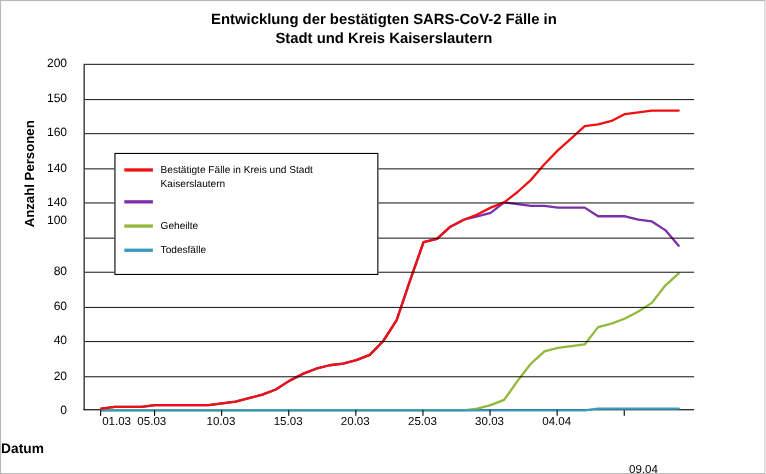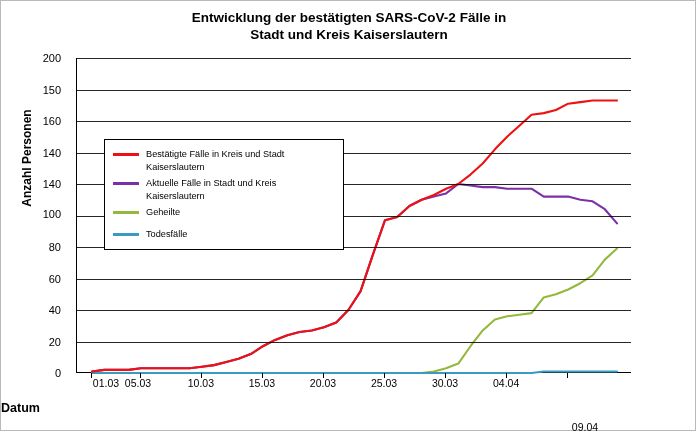--- a/index.html
+++ b/index.html
@@ -178,21 +178,21 @@
       <div class="gridline" style="top: 31.5px;"></div>
       <div class="gridline" style="top: 0px;"></div>
     </div>
 
   <div id="y-ticks">
       <div class="ytick-label" style="top: 372px;">0</div>
       <div class="ytick-label" style="top: 340.5px;">20</div>
       <div class="ytick-label" style="top: 309px;">40</div>
       <div class="ytick-label" style="top: 277.5px;">60</div>
       <div class="ytick-label" style="top: 246px;">80</div>
-      <div class="ytick-label" style="top: 213px;">100</div>
+      <div class="ytick-label" style="top: 200px;">100</div>
       <div class="ytick-label" style="top: 183px;">140</div>
       <div class="ytick-label" style="top: 151.5px;">140</div>
       <div class="ytick-label" style="top: 120px;">160</div>
       <div class="ytick-label" style="top: 88.5px;">150</div>
       <div class="ytick-label" style="top: 57px;">200</div>
     </div>
   <div id="x-ticks">
       <div class="xtick-label" style="left: 90px; padding-left: 30px;">01.03</div>
       <div class="xtick-mark" style="left: 90px;"></div>
       <div class="xtick-label" style="left: 137px;">05.03</div>
@@ -217,21 +217,20 @@
   <div class="legend-box" id="legend-box">
       <div class="legend-row">
         <div class="legend-swatch" style="background: rgb(238, 17, 17);"></div>
         <div class="legend-label">
           <div>Bestätigte Fälle in Kreis und Stadt</div>
           <div>Kaiserslautern</div>
         </div>
       </div>
       <div class="legend-row">
         <div class="legend-swatch" style="background: rgb(123, 47, 168);"></div>
-        <div class="legend-label">Aktuelle Fälle in Stadt und Kreis Kaiserslautern</div>
       </div>
       <div class="legend-row">
         <div class="legend-swatch" style="background: rgb(147, 184, 60);"></div>
         <div class="legend-label">Geheilte</div>
       </div>
       <div class="legend-row">
         <div class="legend-swatch" style="background: rgb(58, 155, 193);"></div>
         <div class="legend-label">Todesfälle</div>
       </div>
     </div>

